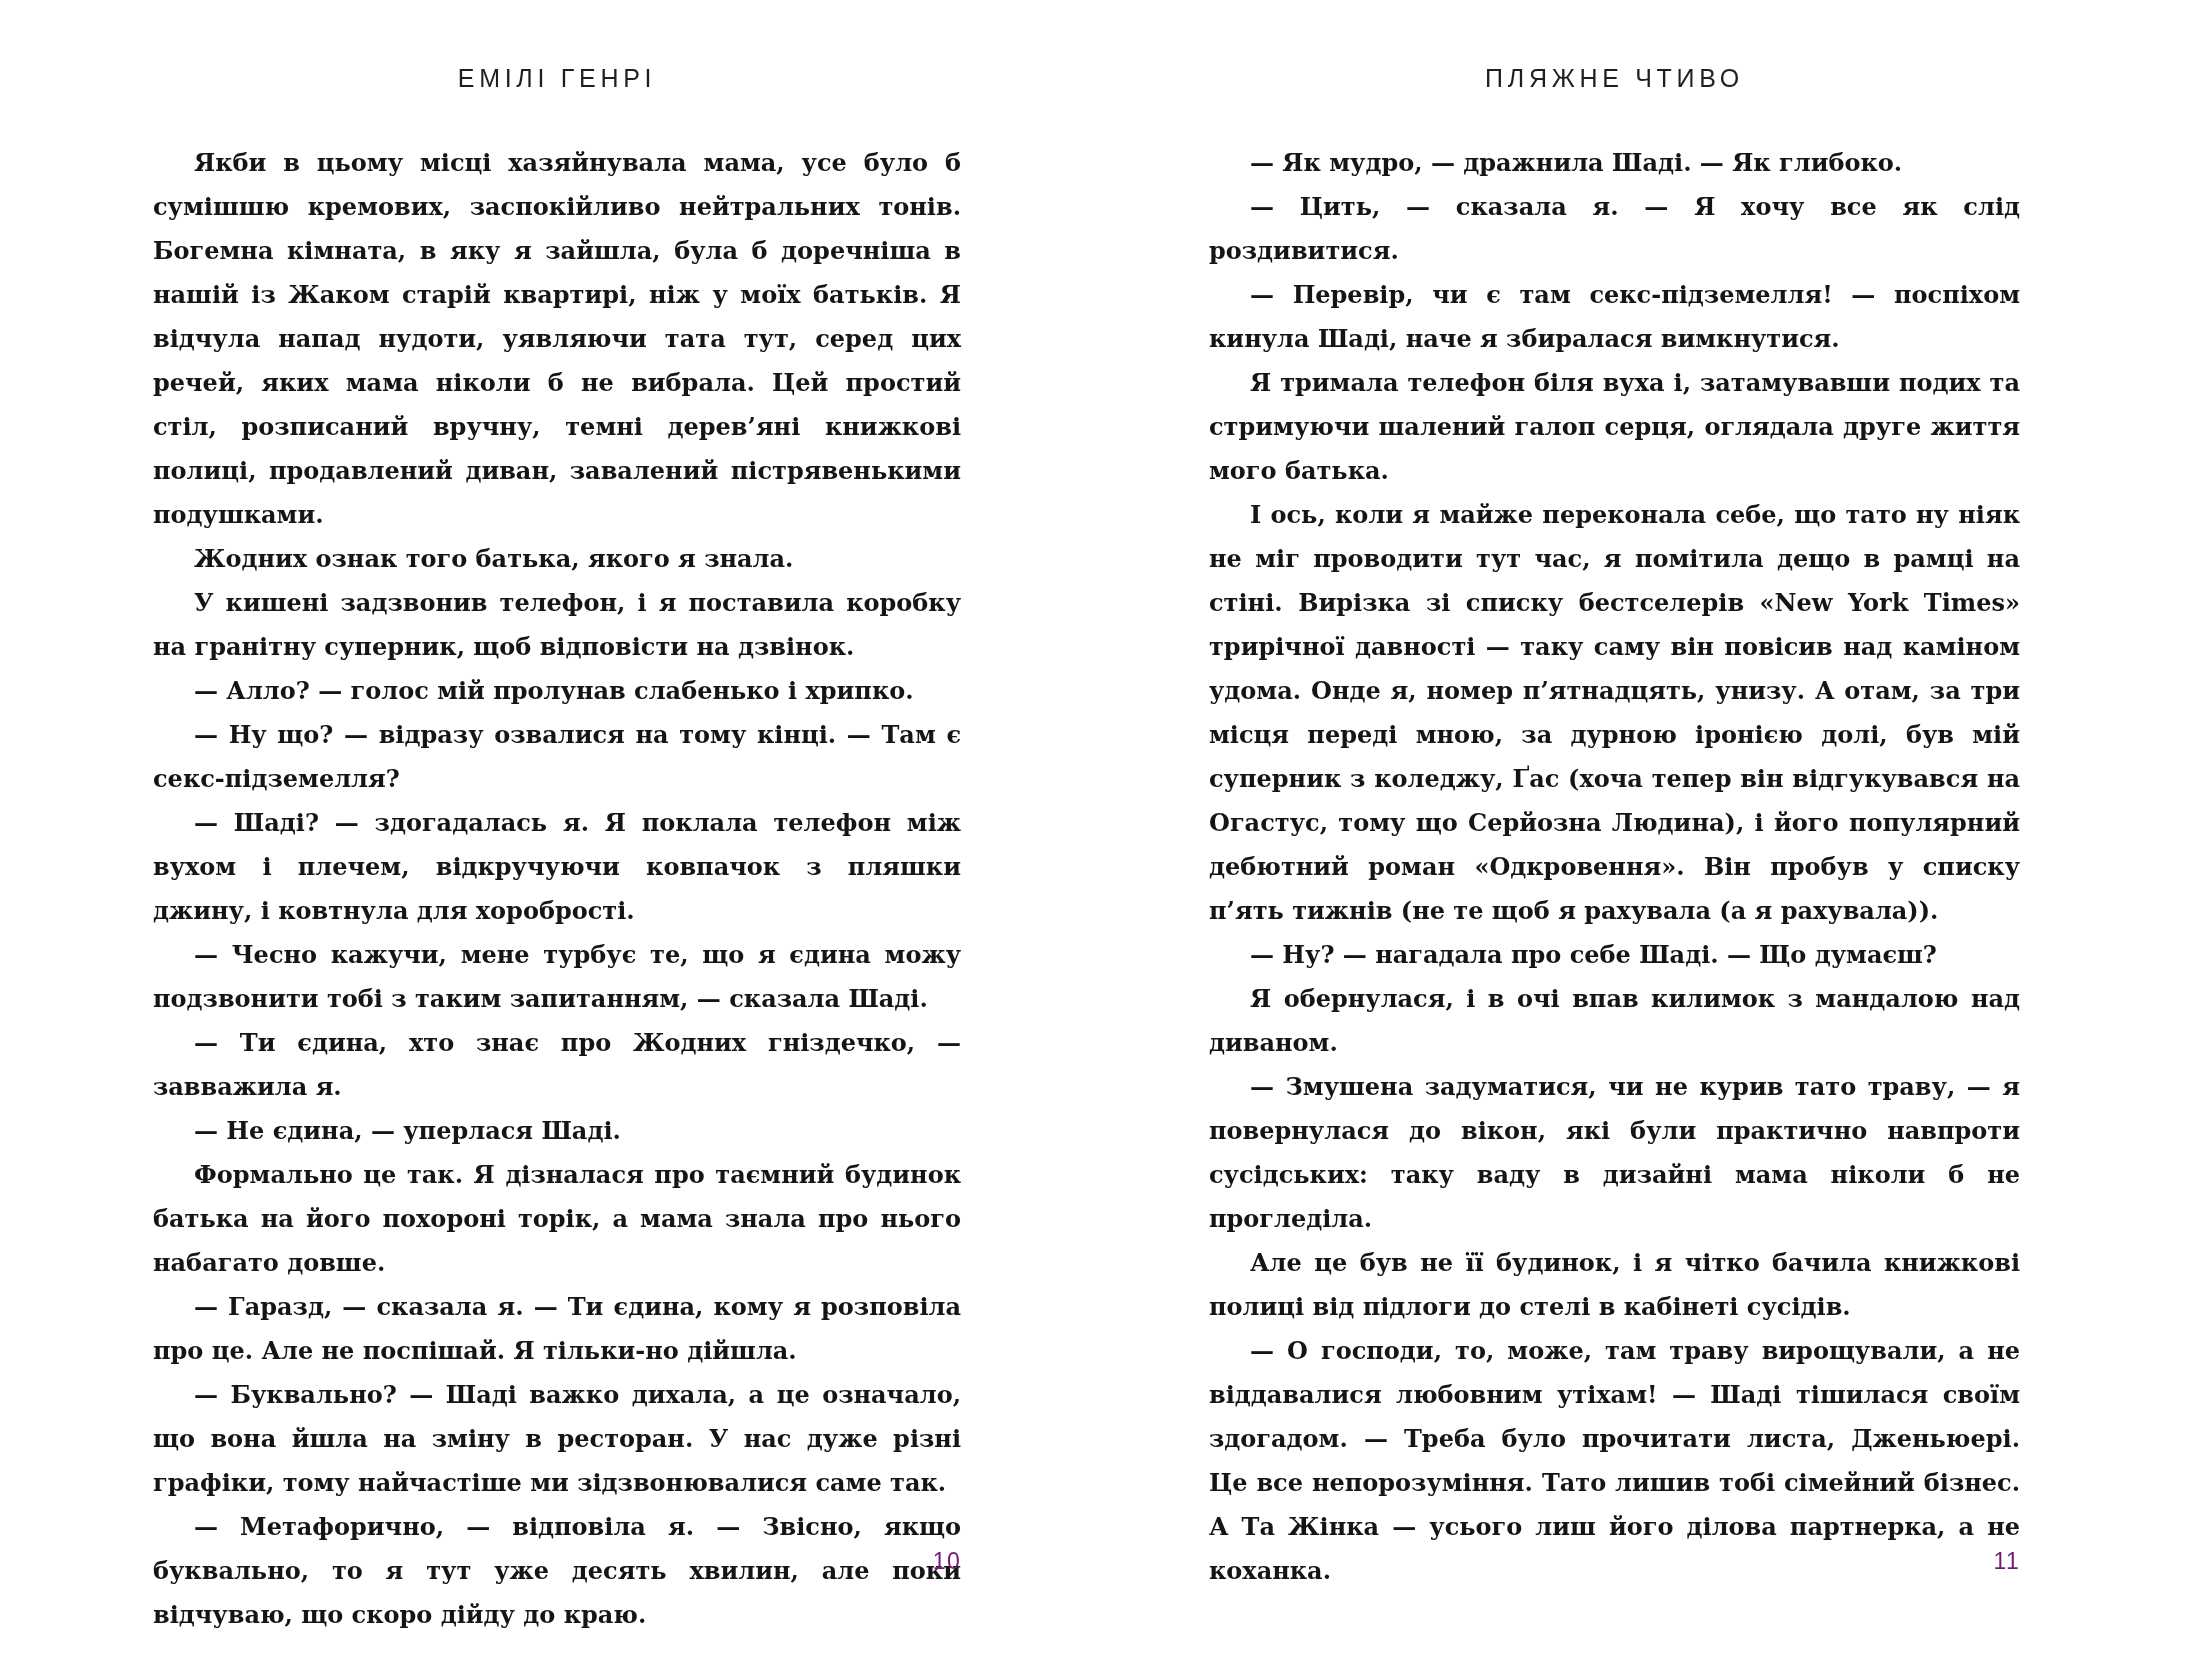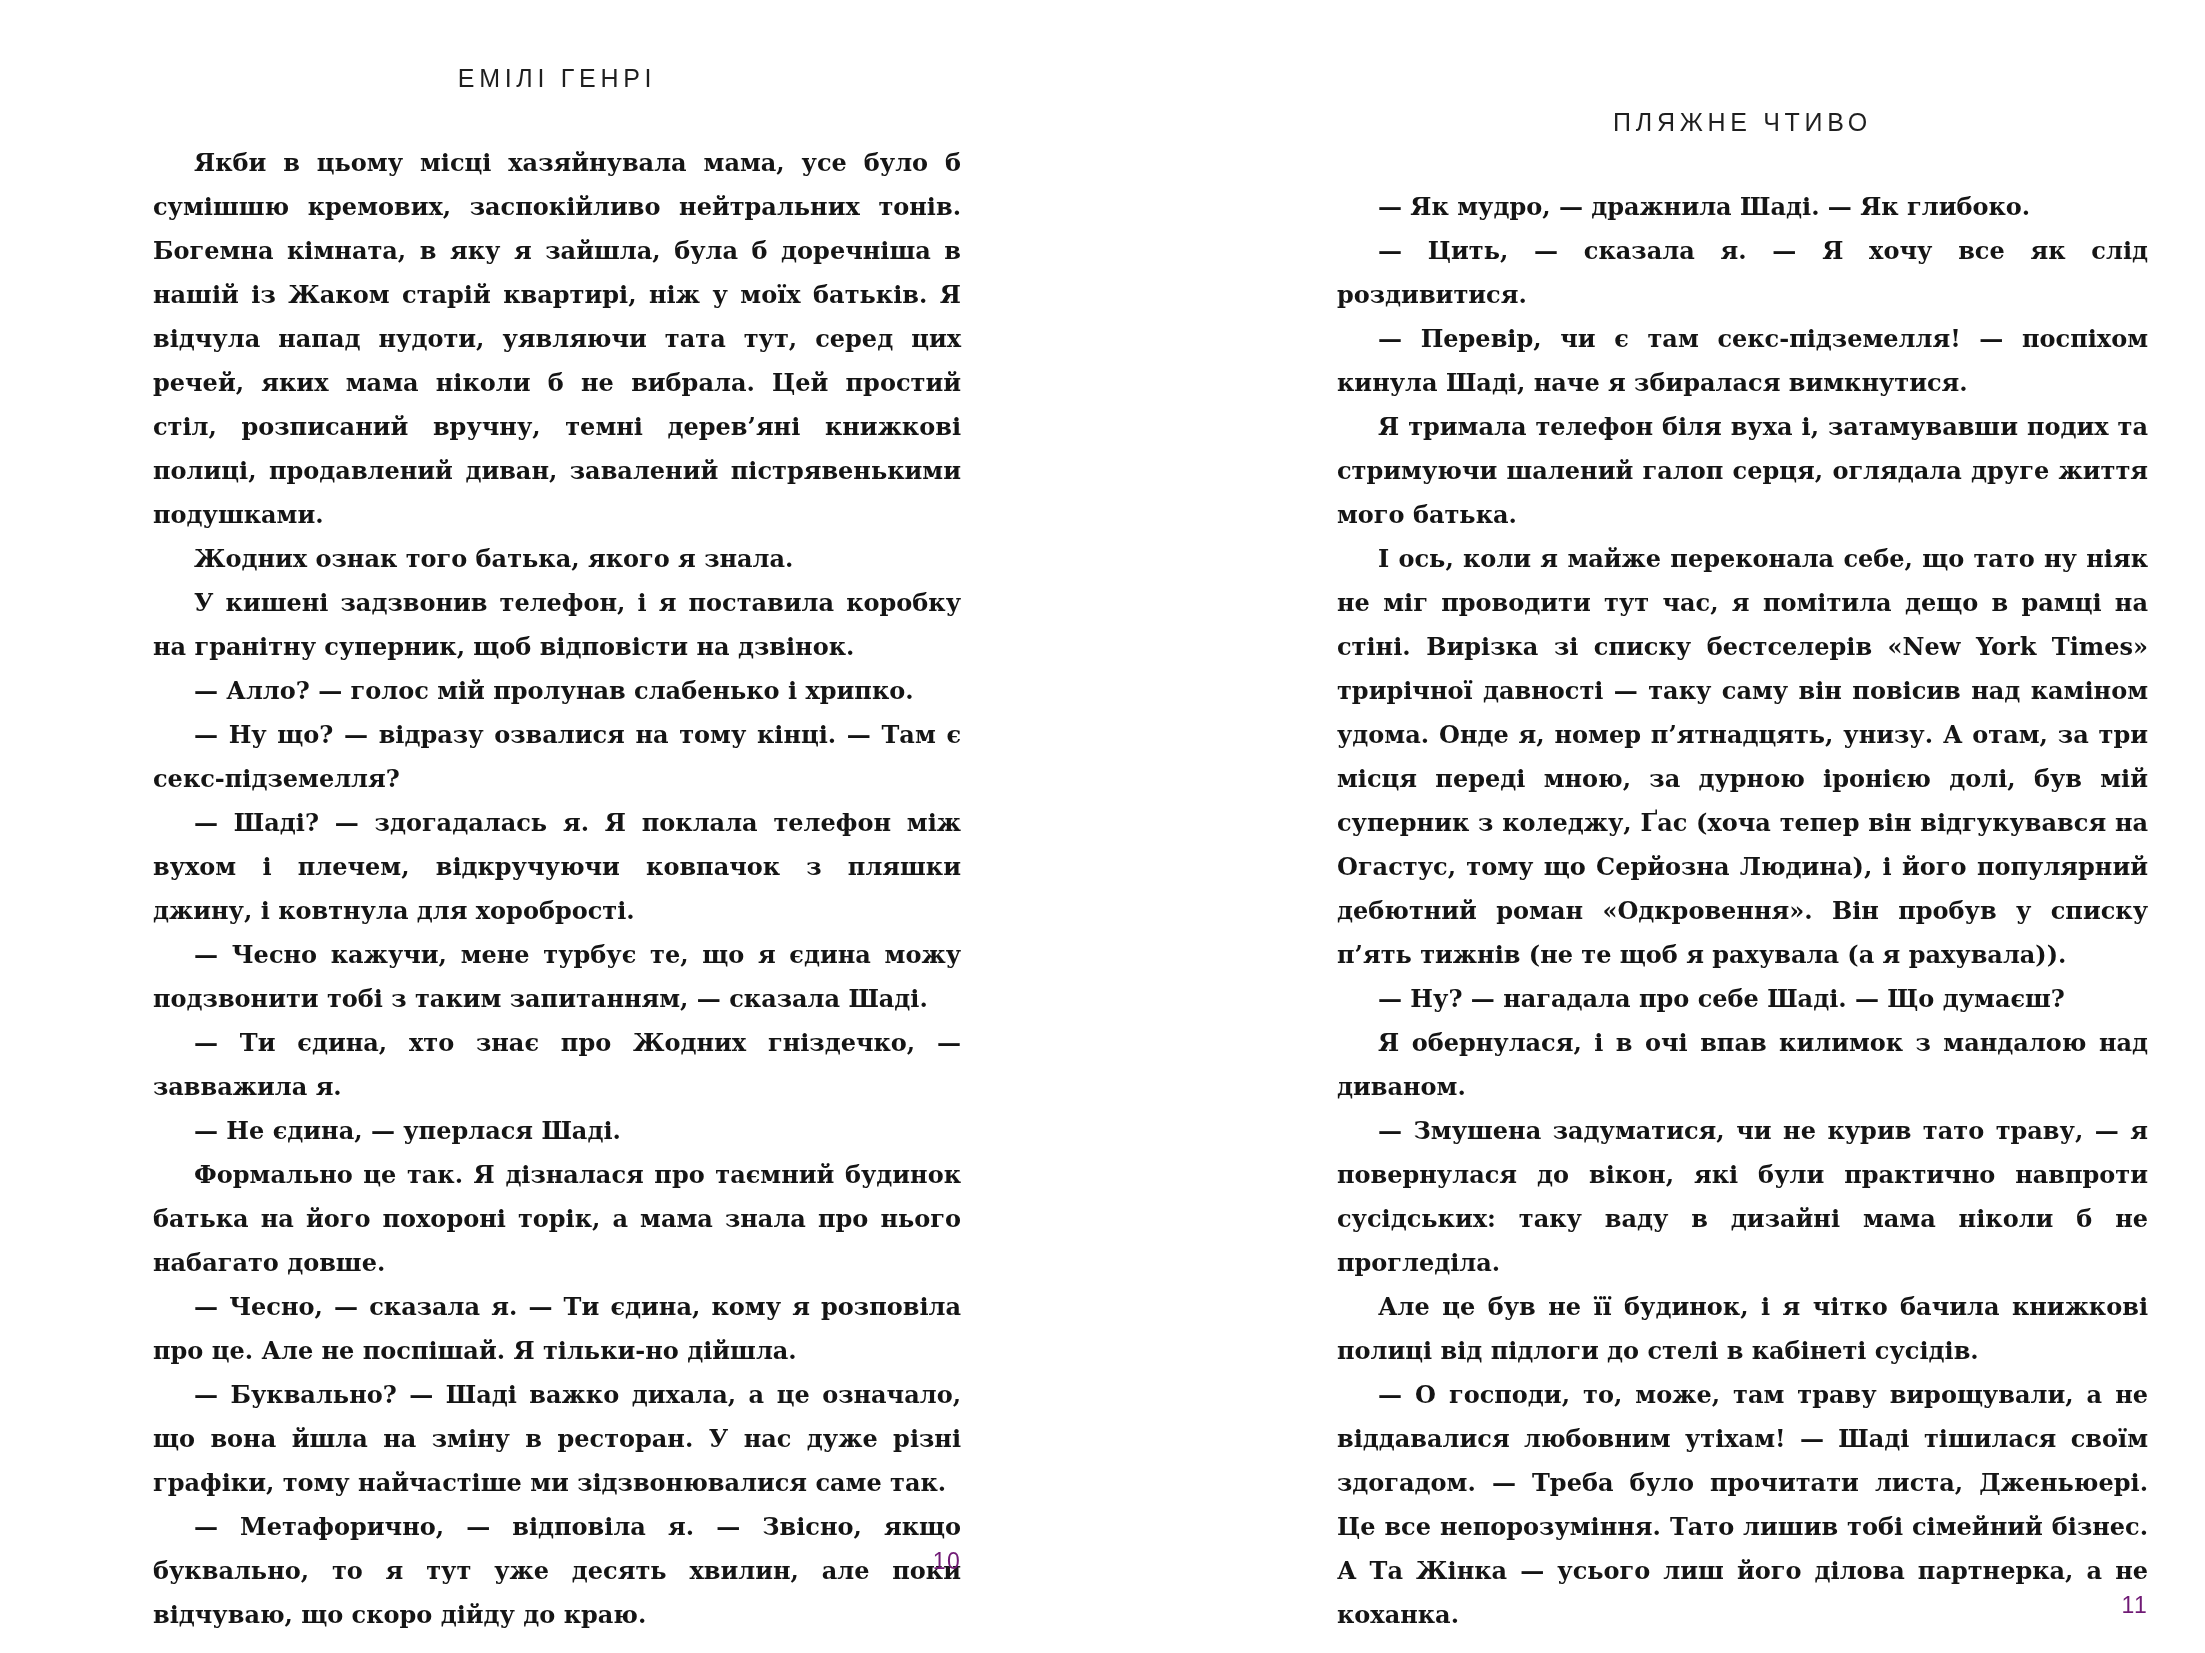--- a/index.html
+++ b/index.html
@@ -14,21 +14,21 @@
     background: #ffffff;
     overflow: hidden;
     padding-left: 35px;
   }
   .page {
     position: absolute;
     top: 0;
     bottom: 0;
   }
   .page--left  { left: 153px;  width: 808px; }
-  .page--right { left: 1337px; width: 811px; margin-top: 44px; }
+  .page--right { left: 1209px; width: 811px; }
 
   .running-head {
     position: absolute;
     top: 64px;
     left: 0;
     width: 100%;
     text-align: center;
     font-family: "Liberation Sans", "DejaVu Sans", sans-serif;
     font-weight: 400;
     font-size: 25px;
@@ -80,21 +80,21 @@
       <p>Якби в цьому місці хазяйнувала мама, усе було б сумішшю кремових, заспокійливо нейтральних тонів. Богемна кімната, в яку я зайшла, була б доречніша в нашій із Жаком старій квартирі, ніж у моїх батьків. Я відчула напад нудоти, уявляючи тата тут, серед цих речей, яких мама ніколи б не вибрала. Цей простий стіл, розписаний вручну, темні дерев’яні книжкові полиці, продавлений диван, завалений пістрявенькими подушками.</p>
       <p>Жодних ознак того батька, якого я знала.</p>
       <p>У кишені задзвонив телефон, і я поставила коробку на гранітну суперник, щоб відповісти на дзвінок.</p>
       <p>— Алло? — голос мій пролунав слабенько і хрипко.</p>
       <p>— Ну що? — відразу озвалися на тому кінці. — Там є секс-підземелля?</p>
       <p>— Шаді? — здогадалась я. Я поклала телефон між вухом і плечем, відкручуючи ковпачок з пляшки джину, і ковтнула для хоробрості.</p>
       <p>— Чесно кажучи, мене турбує те, що я єдина можу подзвонити тобі з таким запитанням, — сказала Шаді.</p>
       <p>— Ти єдина, хто знає про Жодних гніздечко, — завважила я.</p>
       <p>— Не єдина, — уперлася Шаді.</p>
       <p>Формально це так. Я дізналася про таємний будинок батька на його похороні торік, а мама знала про нього набагато довше.</p>
-      <p>— Чесно, — сказала я. — Ти єдина, кому я розповіла про це. Але не поспішай. Я тільки-но дійшла.</p>
+      <p>— Гаразд, — сказала я. — Ти єдина, кому я розповіла про це. Але не поспішай. Я тільки-но дійшла.</p>
       <p>— Буквально? — Шаді важко дихала, а це означало, що вона йшла на зміну в ресторан. У нас дуже різні графіки, тому найчастіше ми зідзвонювалися саме так.</p>
       <p>— Метафорично, — відповіла я. — Звісно, якщо буквально, то я тут уже десять хвилин, але поки відчуваю, що скоро дійду до краю.</p>
     </div>
 
     <div class="folio">10</div>
   </section>
 
   <section class="page page--right">
     <header class="running-head">ПЛЯЖНЕ ЧТИВО</header>
 

